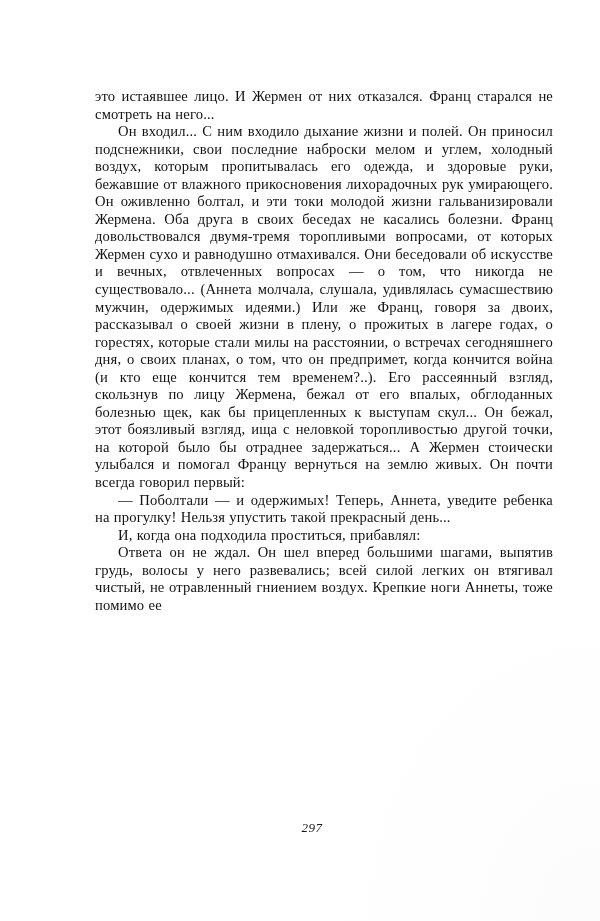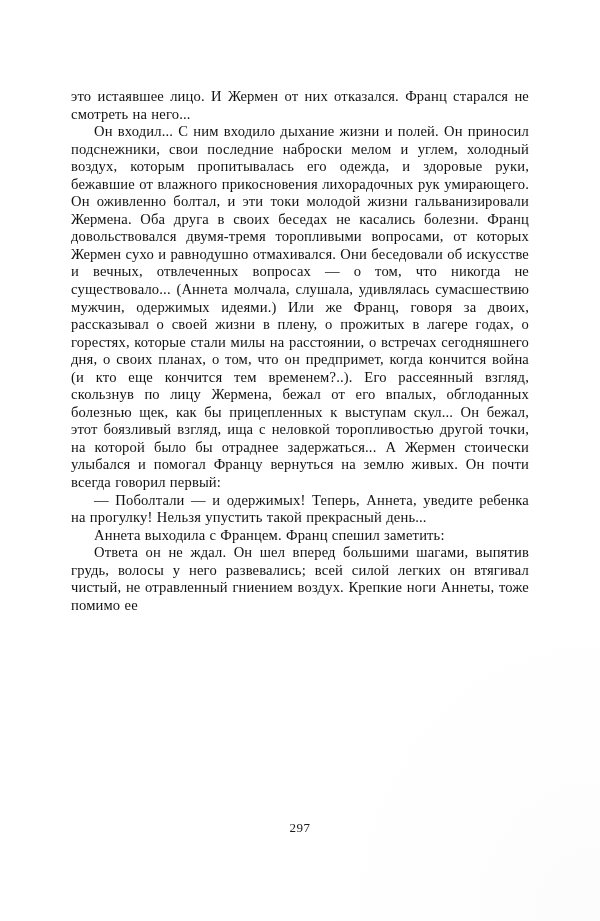--- a/index.html
+++ b/index.html
@@ -16,20 +16,21 @@
     font-family: "Liberation Serif", "DejaVu Serif", serif;
     color: #121212;
     -webkit-font-smoothing: none;
   }
 
   
   .page-sheet {
     position: absolute;
     inset: 0;
     background: #ffffff;
+    margin-left: 24px;
   }
 
   
   .scan-tint {
     position: absolute;
     right: 0;
     bottom: 0;
     width: 46%;
     height: 34%;
     background: radial-gradient(ellipse at 100% 100%, #fcfcfc 0%, #ffffff 72%);
@@ -70,42 +71,43 @@
   }
 
   
   .folio {
     position: absolute;
     left: 0;
     right: 0;
     top: 820px;
     text-align: center;
     font-size: 13px;
+    font-style: italic;
     letter-spacing: 0.5px;
     color: #1a1a1a;
   }
 </style>
 </head>
 <body>
 
 <div class="page-sheet">
 
   <div class="scan-tint"></div>
 
   <div class="text-column">
 
     <p class="para flush">это истаявшее лицо. И Жермен от них отказался. Франц старался не смотреть на него...</p>
 
     <p class="para indent">Он входил... С ним входило дыхание жизни и полей. Он приносил подснежники, свои последние наброски мелом и углем, холодный воздух, которым пропитывалась его одежда, и здоровые руки, бежавшие от влажного прикосновения лихорадочных рук умирающего. Он оживленно болтал, и эти токи молодой жизни гальванизировали Жермена. Оба друга в своих беседах не касались болезни. Франц довольствовался двумя-тремя торопливыми вопросами, от которых Жермен сухо и равнодушно отмахивался. Они беседовали об искусстве и вечных, отвлеченных вопросах — о том, что никогда не существовало... (Аннета молчала, слушала, удивлялась сумасшествию мужчин, одержимых идеями.) Или же Франц, говоря за двоих, рассказывал о своей жизни в плену, о прожитых в лагере годах, о горестях, которые стали милы на расстоянии, о встречах сегодняшнего дня, о своих планах, о том, что он предпримет, когда кончится война (и кто еще кончится тем временем?..). Его рассеянный взгляд, скользнув по лицу Жермена, бежал от его впалых, обглоданных болезнью щек, как бы прицепленных к выступам скул... Он бежал, этот боязливый взгляд, ища с неловкой торопливостью другой точки, на которой было бы отраднее задержаться... А Жермен стоически улыбался и помогал Францу вернуться на землю живых. Он почти всегда говорил первый:</p>
 
     <p class="para dialogue">— Поболтали — и одержимых! Теперь, Аннета, уведите ребенка на прогулку! Нельзя упустить такой прекрасный день...</p>
 
+    <p class="para indent">И, когда она подходила проститься, прибавлял:</p>
 
 
-    <p class="para indent">Аннета выходила с Францем. Франц спешил заметить:</p>
 
 
     <p class="para indent">Ответа он не ждал. Он шел вперед большими шагами, выпятив грудь, волосы у него развевались; всей силой легких он втягивал чистый, не отравленный гниением воздух. Крепкие ноги Аннеты, тоже помимо ее</p>
 
   </div>
 
   <div class="folio">297</div>
 
 </div>
 

